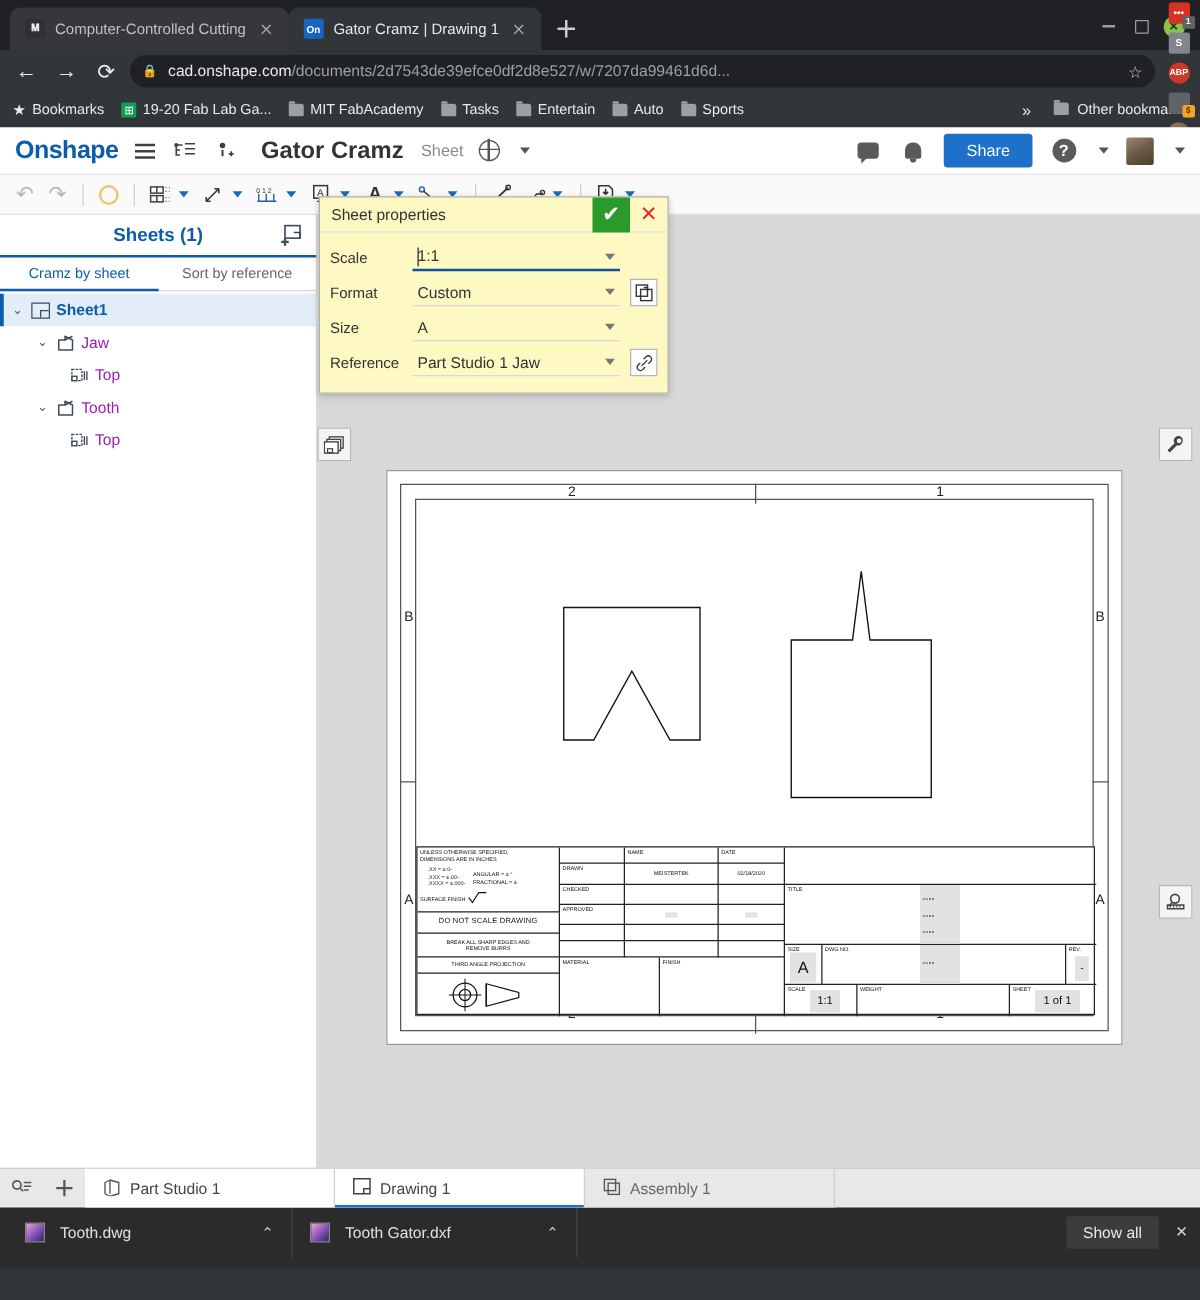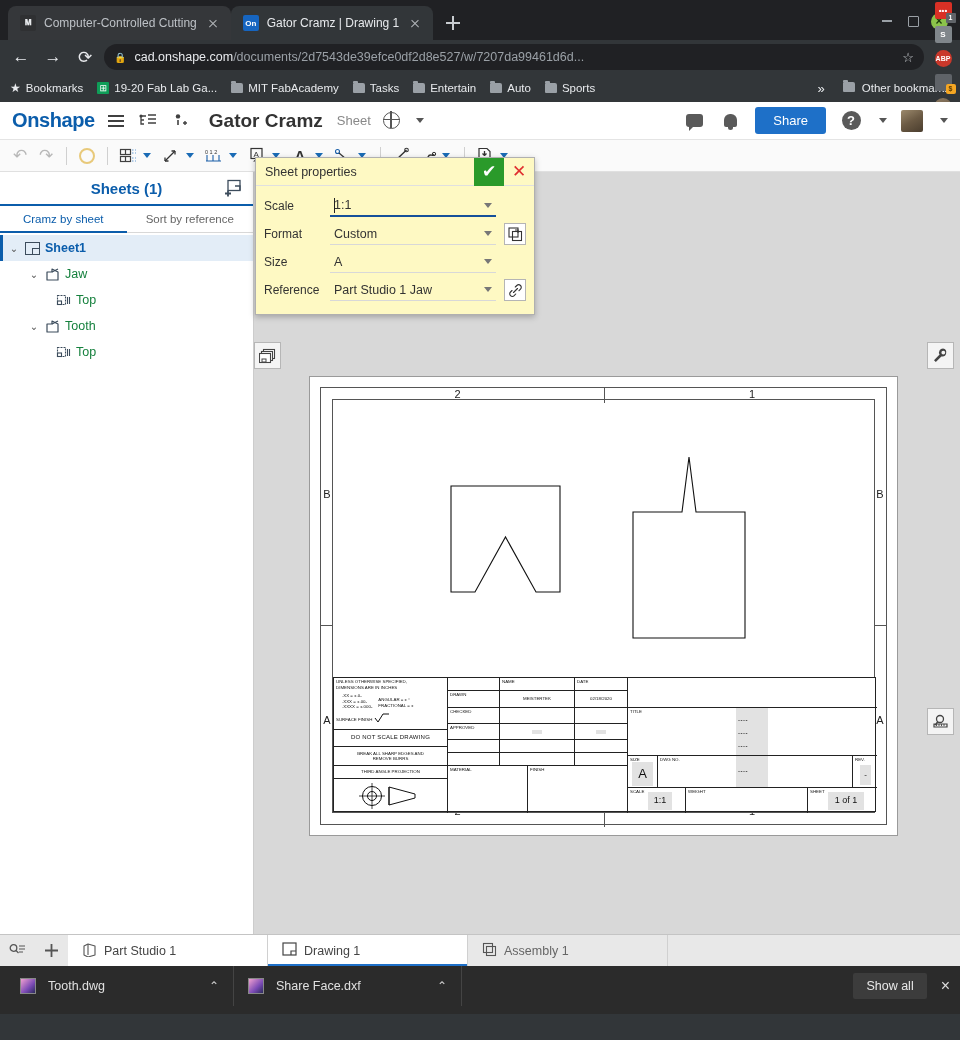--- a/index.html
+++ b/index.html
@@ -157,21 +157,21 @@
   .sb-addbtn { position:absolute; right:8px; top:4px; width:24px;height:24px;
                display:flex;align-items:center;justify-content:center;}
   .sb-tabs { display:flex; border-bottom: 1px solid #d8d8d8; }
   .sb-tab { flex:1; text-align:center; font-size:11.5px; padding:7px 0 6px; color:#666;}
   .sb-tab.active { color:#0b5dab; border-bottom: 2px solid #0b5dab; margin-bottom:-1px;}
   .tree { padding-top: 2px; font-size: 12.5px; }
   .tree-row { display:flex; align-items:center; gap:5px; height: 26px; padding-left: 8px; position:relative;}
   .tree-row.sel { background:#e3edf7; }
   .tree-row.sel::before{content:'';position:absolute;left:0;top:0;width:3px;height:100%;background:#0b5dab;}
   .chev { width:12px; text-align:center; color:#555; font-size:10px; }
-  .tree-label { color:#15803d; }
+  .tree-label { color:#a21caf; }
   .tree-row.sel .tree-label { color:#0b5dab; font-weight:bold;}
   .ind1 { padding-left: 28px; }
   .ind2 { padding-left: 56px; }
   .ic-sheet { width:15px;height:13px;border:1.3px solid #3c4c5c; position:relative;}
   .ic-sheet::after{content:'';position:absolute;right:0;bottom:0;width:6px;height:5px;border-left:1.3px solid #3c4c5c;border-top:1.3px solid #3c4c5c;}
   .ic-part { width:15px;height:14px; position:relative;}
   .ic-view { width:15px;height:13px; position:relative;}
 
   
   .canvas { flex:1; background:#d8d8d8; position:relative; }
@@ -824,20 +824,20 @@
 </div>
 
 <div class="taskbar">
   <div class="dl-item">
     <span class="dl-thumb"></span>
     <span class="dl-name">Tooth.dwg</span>
     <span class="dl-chev">⌃</span>
   </div>
   <div class="dl-item">
     <span class="dl-thumb"></span>
-    <span class="dl-name">Share Face.dxf</span>
+    <span class="dl-name">Tooth Gator.dxf</span>
     <span class="dl-chev">⌃</span>
   </div>
   <div class="tb-right">
     <span class="showall">Show all</span>
     <span class="tb-close">×</span>
   </div>
 </div>
 
 </body></html>

